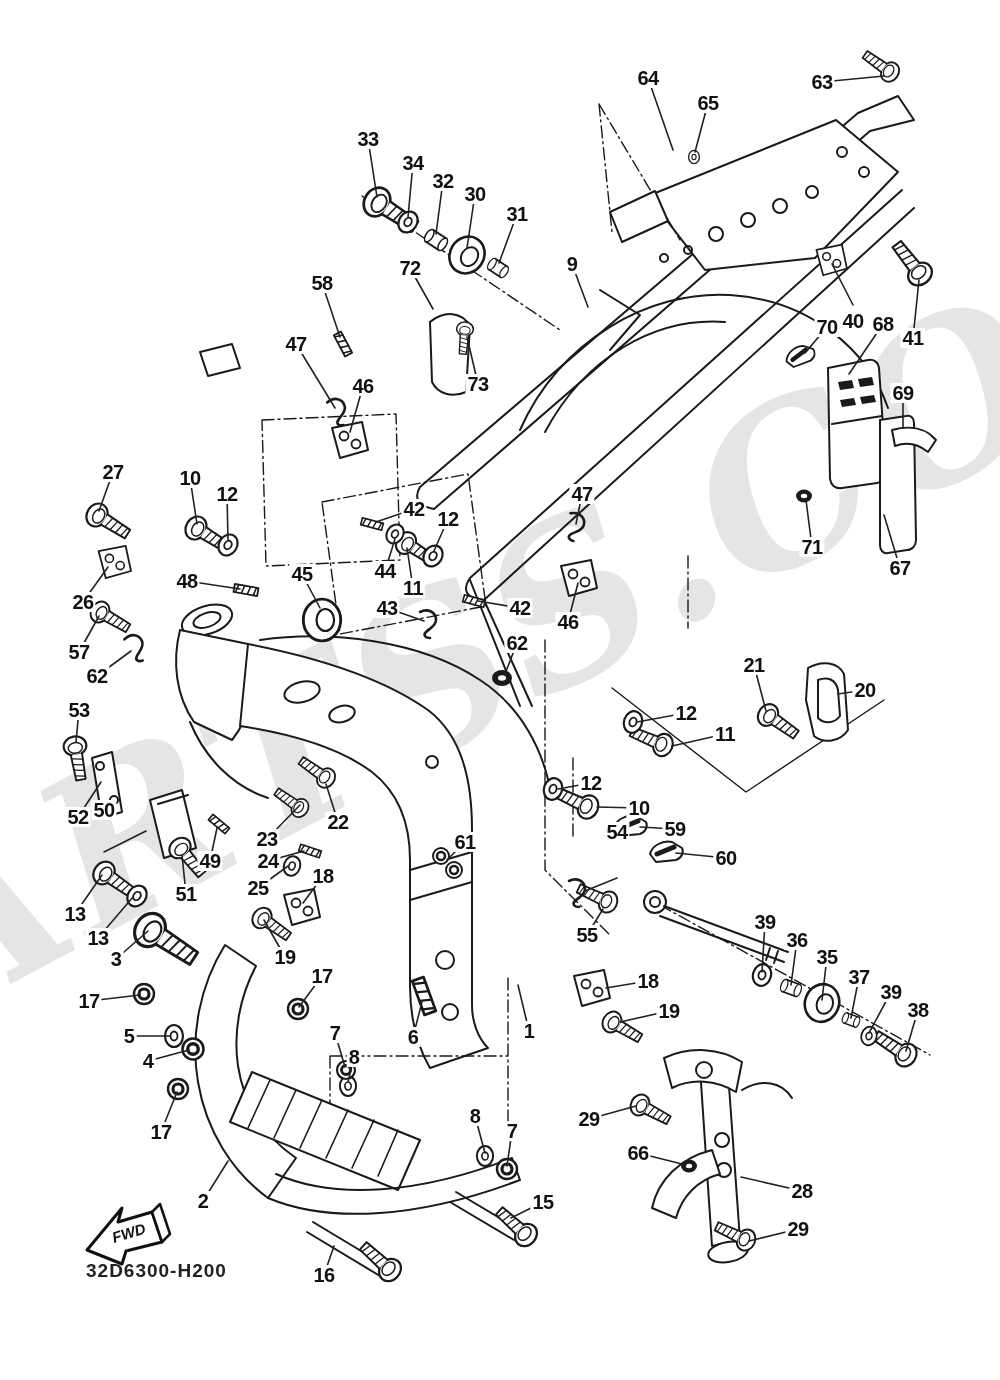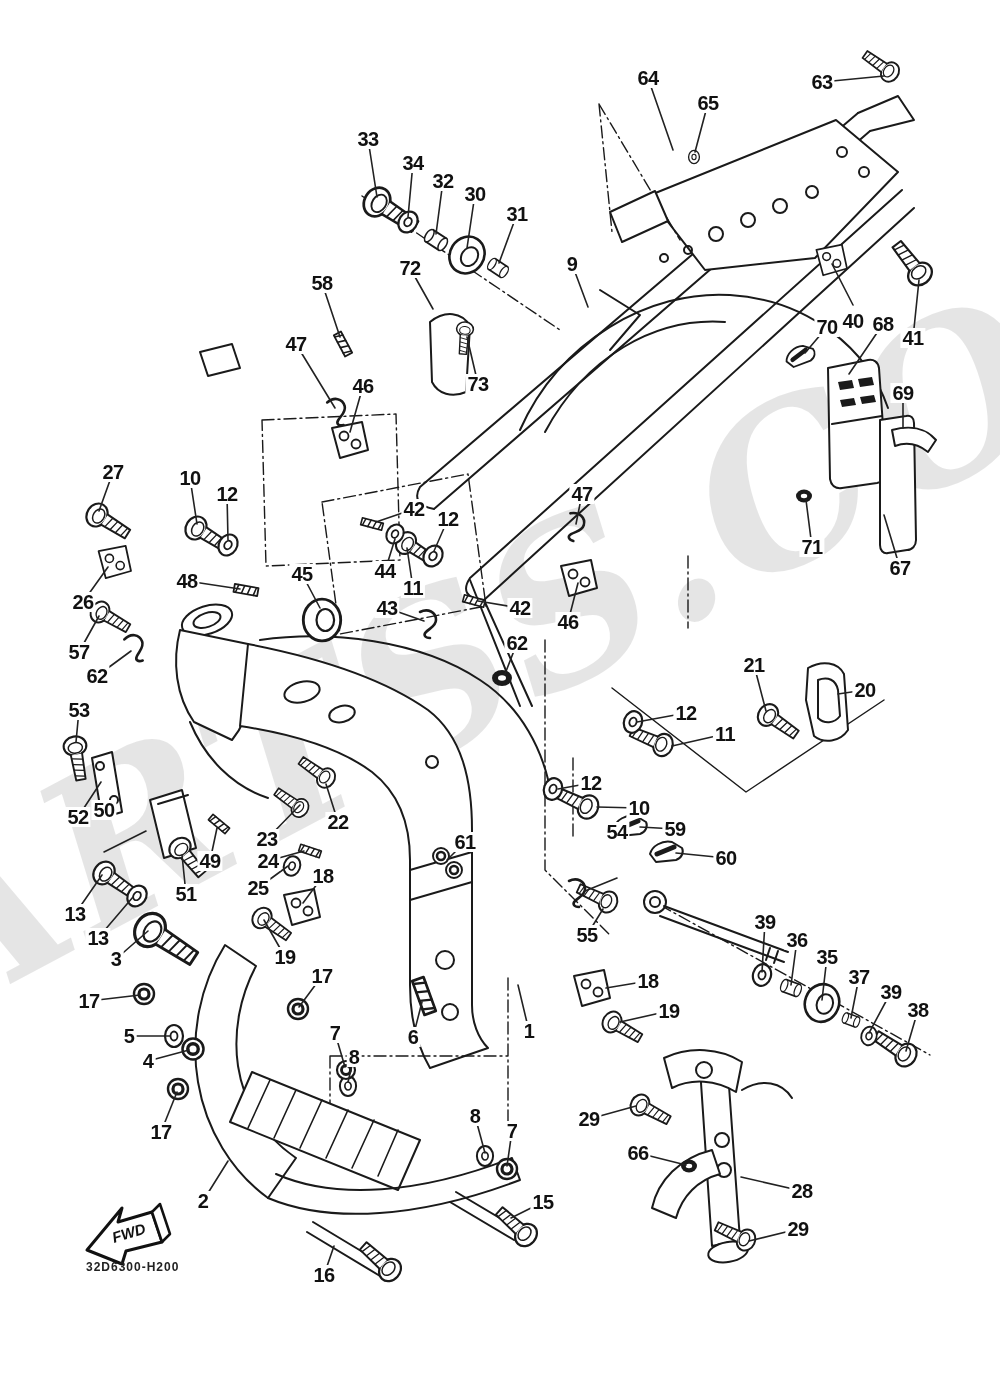--- a/index.html
+++ b/index.html
@@ -2,21 +2,21 @@
 <html><head>
 <meta charset="utf-8">
 <style>
   html,body{margin:0;padding:0;background:#e8e8e8;}
   #stage{position:relative;width:1000px;height:1380px;background:#ffffff;overflow:hidden;
          font-family:"Liberation Sans",sans-serif;}
   #art{position:absolute;left:0;top:0;z-index:1;}
   #labels{position:absolute;left:0;top:0;width:100%;height:100%;z-index:3;pointer-events:none;}
   .lbl{position:absolute;transform:translate(-50%,-50%);font-weight:700;font-size:20px;
        color:#111;background:#fff;padding:0 2px;line-height:1;letter-spacing:-0.5px;}
-  #code{position:absolute;left:86px;top:1260px;font-weight:700;font-size:12px;color:#222;
+  #code{position:absolute;left:86px;top:1260px;font-weight:700;font-size:19px;color:#222;
         letter-spacing:1px;z-index:3;}
   .wm{font-family:"DejaVu Serif",serif;font-style:italic;font-weight:bold;}
 </style>
 </head>
 <body>
 
 <div id="stage">
 
 <svg id="art" width="1000" height="1380" viewBox="0 0 1000 1380" fill="none" stroke="#1a1a1a" stroke-width="2" stroke-linecap="round" stroke-linejoin="round">
 

